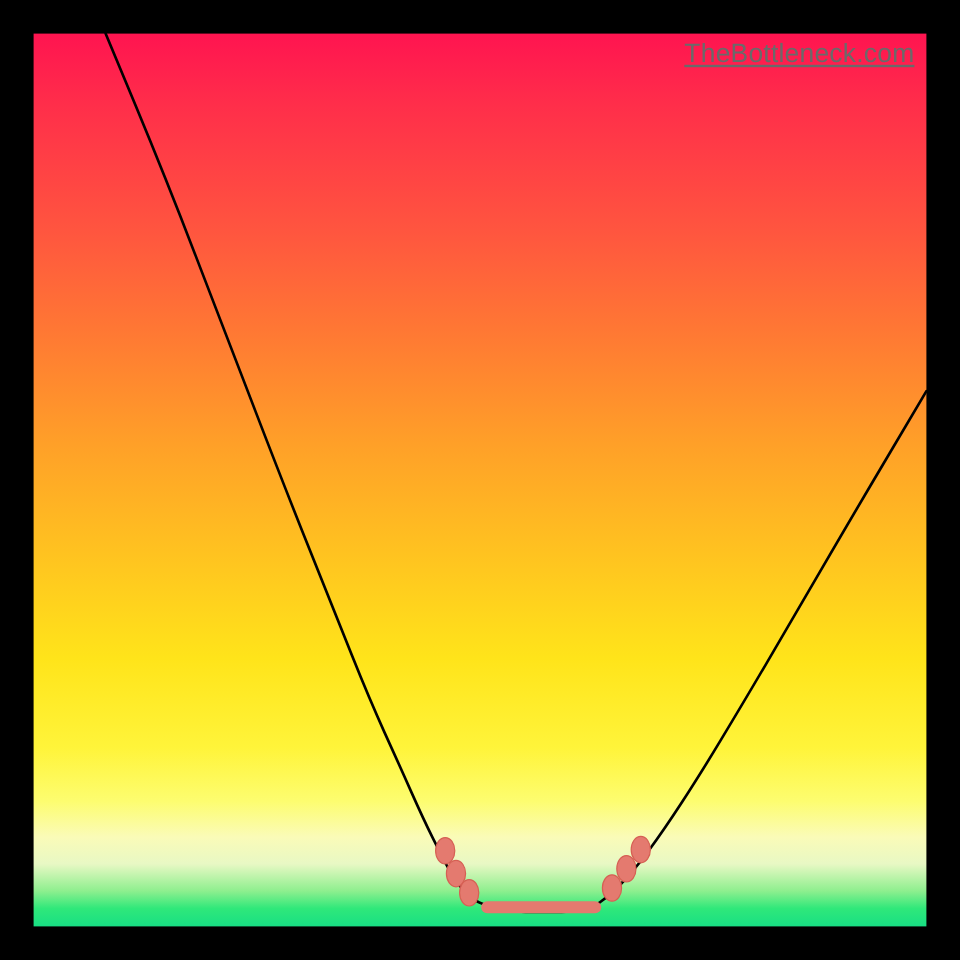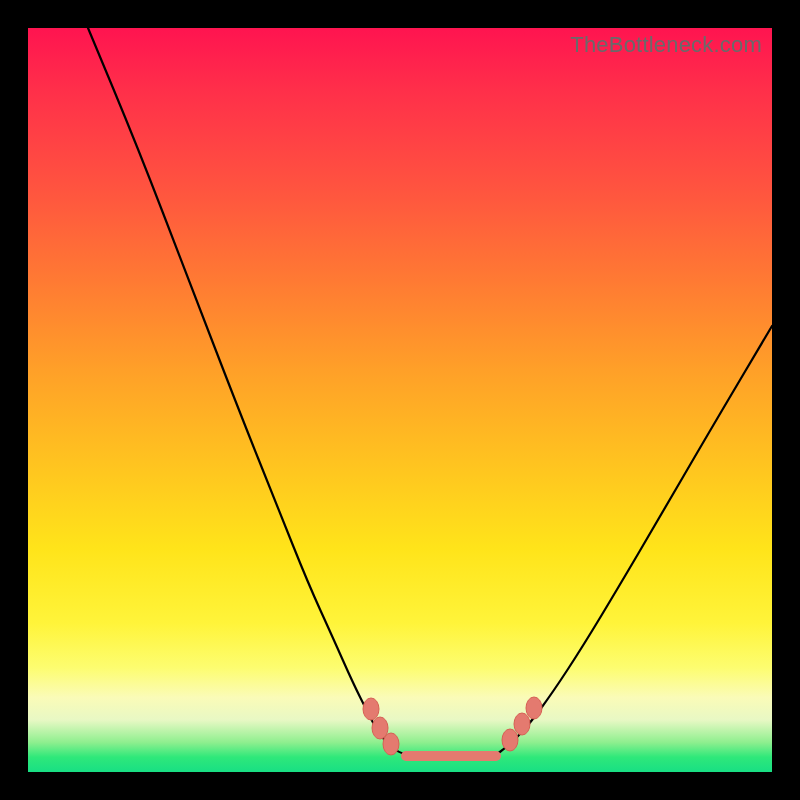--- a/index.html
+++ b/index.html
@@ -43,20 +43,21 @@
     );
   }
   .watermark {
     position: absolute;
     top: 4px;
     right: 10px;
     color: #6a6a6a;
     font-size: 22px;
     letter-spacing: 0.2px;
     user-select: none;
+    text-decoration: underline;
   }
   svg.overlay {
     position: absolute;
     left: 0;
     top: 0;
     width: 744px;
     height: 744px;
     overflow: visible;
   }
   .curve {

